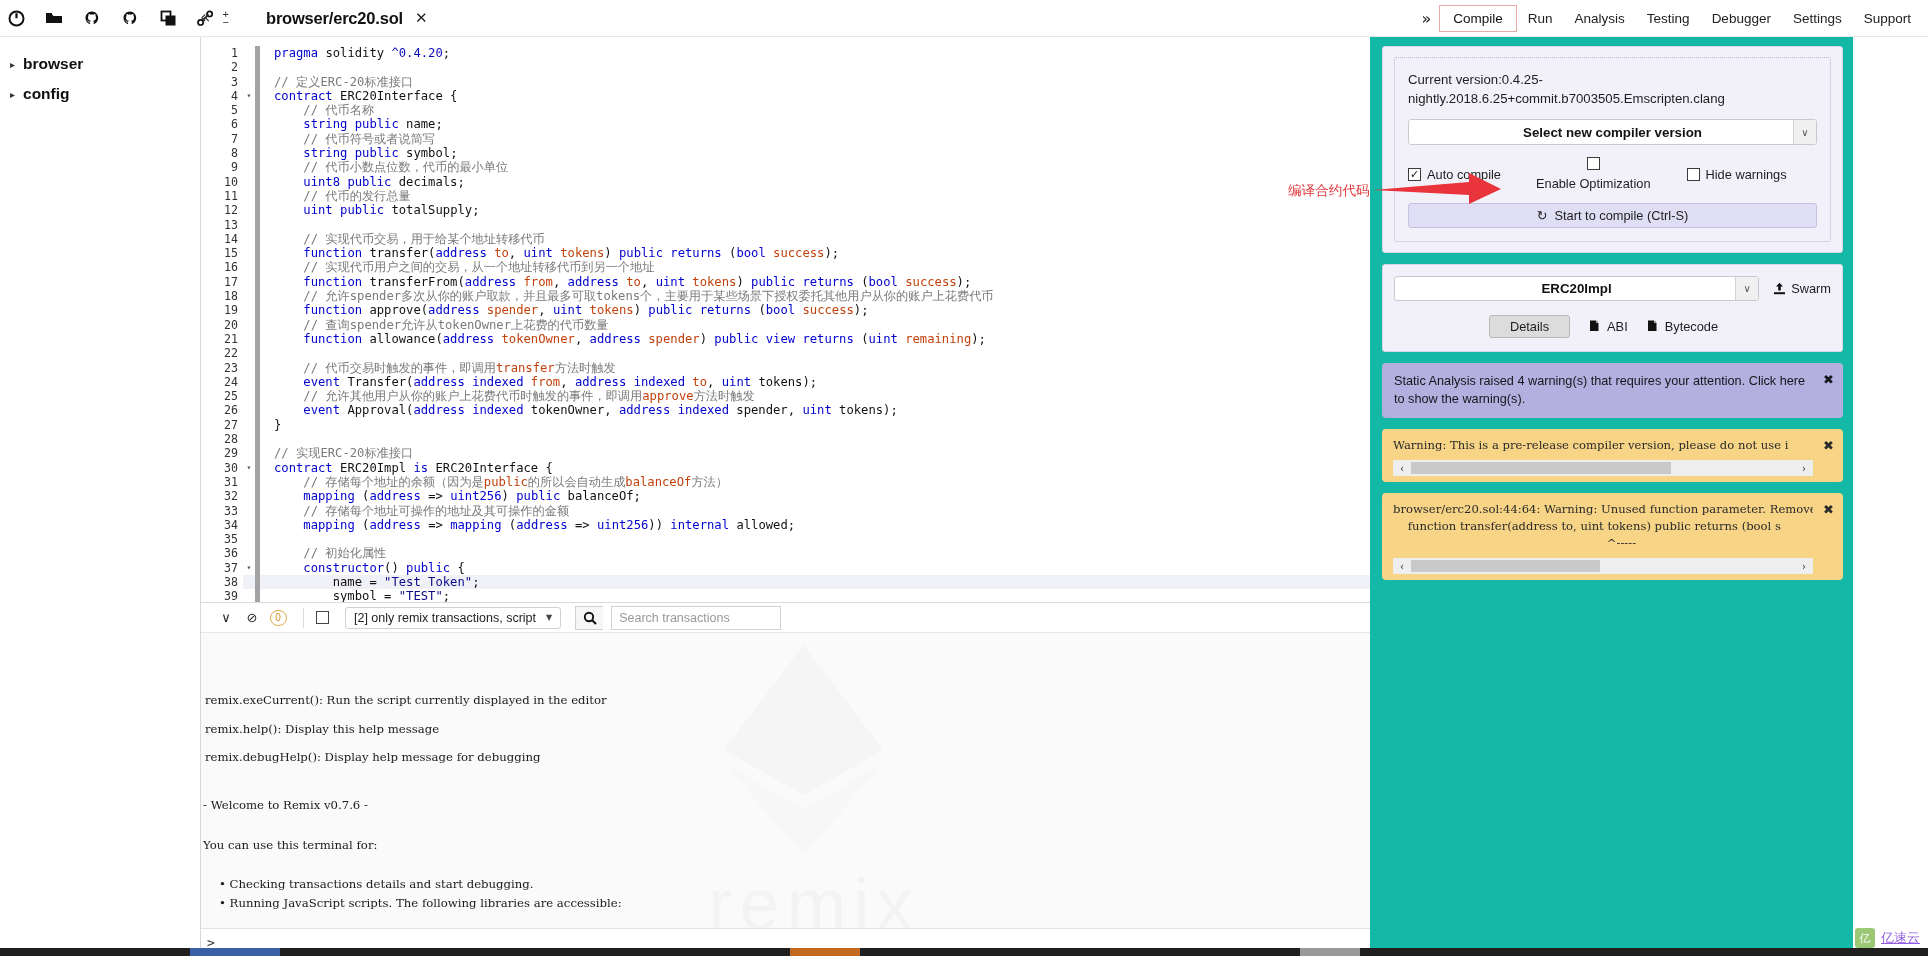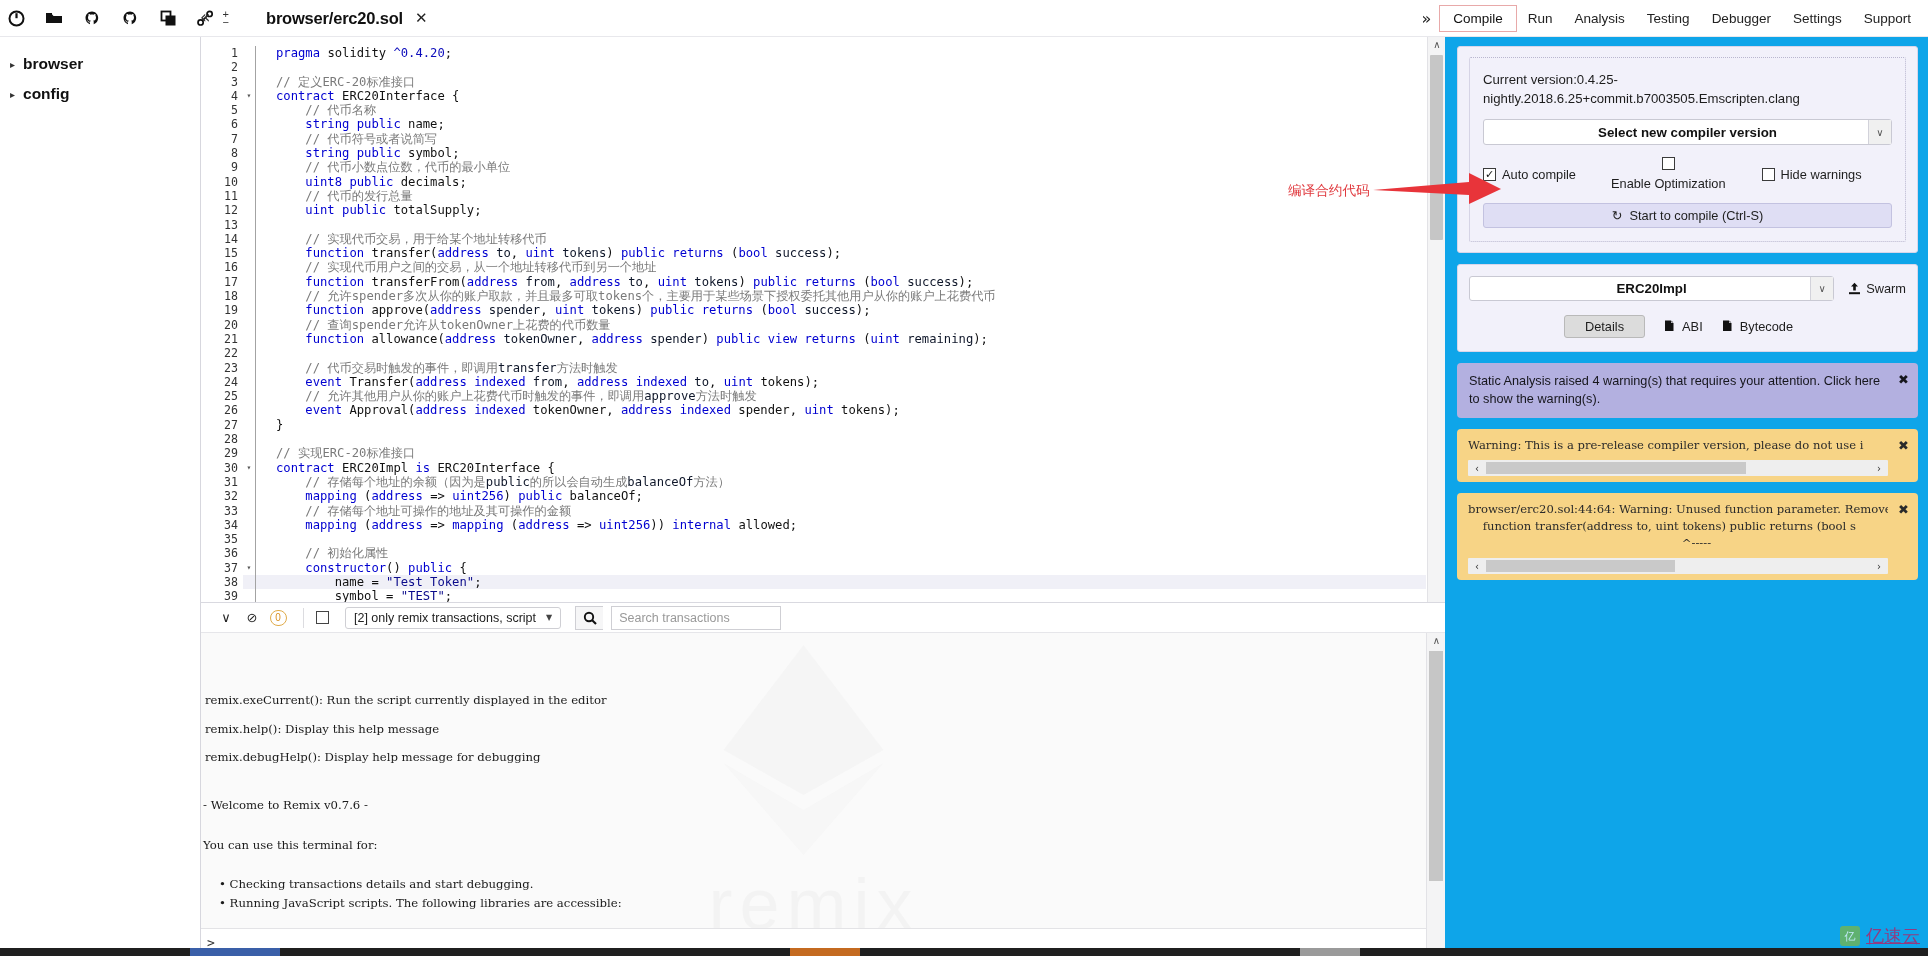--- a/index.html
+++ b/index.html
@@ -129,26 +129,26 @@
     width: 42px; min-width: 42px;
     text-align: right; padding-right: 5px;
     color: #333; background: #fff;
     font-size: 11.6px;
   }
   .fold {
     width: 12px; min-width: 12px; text-align: center;
     color: #555; font-size: 8px; line-height: 14.3px;
   }
   .code-line {
-    padding-left: 20px; white-space: pre; color: #111;
-    border-left: 1px solid #a3a3a3;
+    padding-left: 14px; white-space: pre; color: #111;
+    border-left: 5px solid #a3a3a3;
   }
   .kw  { color: #0000d0; }
   .cmt { color: #7a7a7a; }
-  .typ { color: #0f172a; }
+  .typ { color: #c2410c; }
   .num { color: #0b0bbb; }
   .str { color: #0b0b8b; }
   .pln { color: #111; }
   .ident { color: #111; }
 
   .editor-scroll {
     position: absolute; right: 0; top: 0;
     width: 18px; height: 565px;
     background: #f4f4f5;
     border-left: 1px solid #e2e2e6;
@@ -292,23 +292,23 @@
     font-family: "DejaVu Sans", sans-serif;
   }
   .term-scroll .thumb {
     position: absolute; left: 2px; top: 18px;
     width: 14px; height: 230px;
     background: #c6c6c6;
   }
 
   
   .rightpanel {
-    position: absolute; left: 1445px; top: 37px;
+    position: absolute; left: 1370px; top: 37px;
     width: 483px; height: 919px;
-    background: #0ea5e9;
+    background: #14b8a6;
     padding: 9px 10px 0 12px;
     overflow: hidden;
   }
   .card {
     background: #f2f1fa;
     border: 1px solid #d8d6ea;
     border-radius: 3px;
     padding: 10px 11px;
     margin-bottom: 11px;
   }
@@ -473,21 +473,21 @@
     z-index: 40; pointer-events: none;
   }
 
   
   .watermark {
     position: absolute; right: 8px; bottom: 8px;
     display: flex; align-items: center; gap: 6px;
     opacity: 0.75; z-index: 50;
   }
   .watermark .wm-text {
-    font-size: 18px; color: #be185d;
+    font-size: 13px; color: #6d28d9;
     font-family: "DejaVu Sans", sans-serif;
     text-decoration: underline;
   }
   .wm-logo {
     width: 20px; height: 20px; border-radius: 3px;
     background: #7ab648;
     display: flex; align-items: center; justify-content: center;
     color: #fff; font-size: 11px;
   }
 

